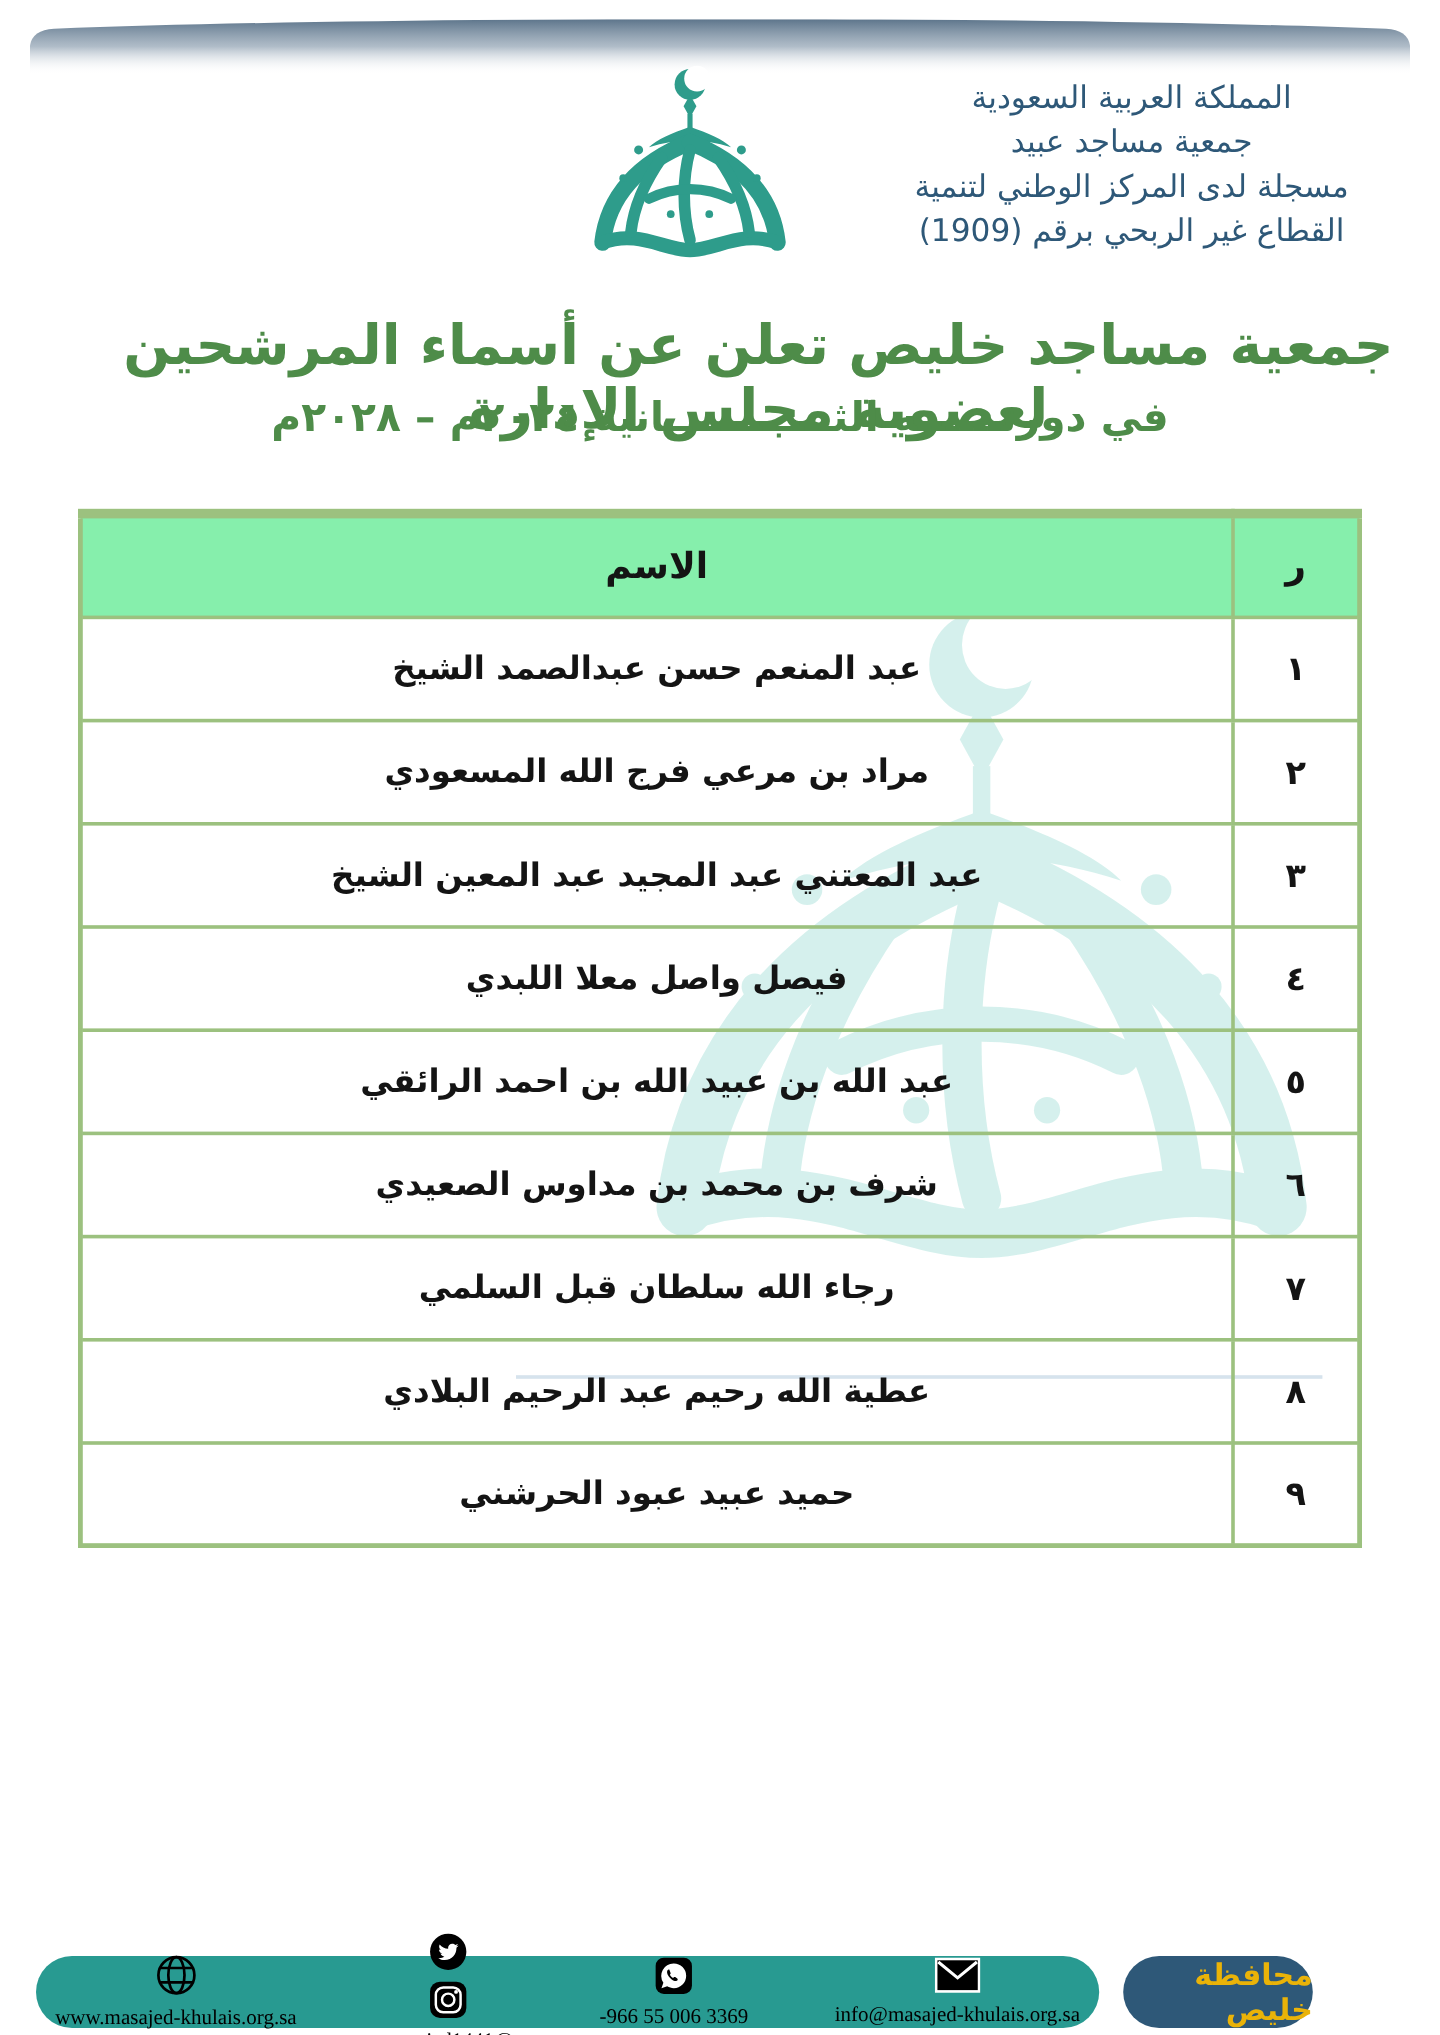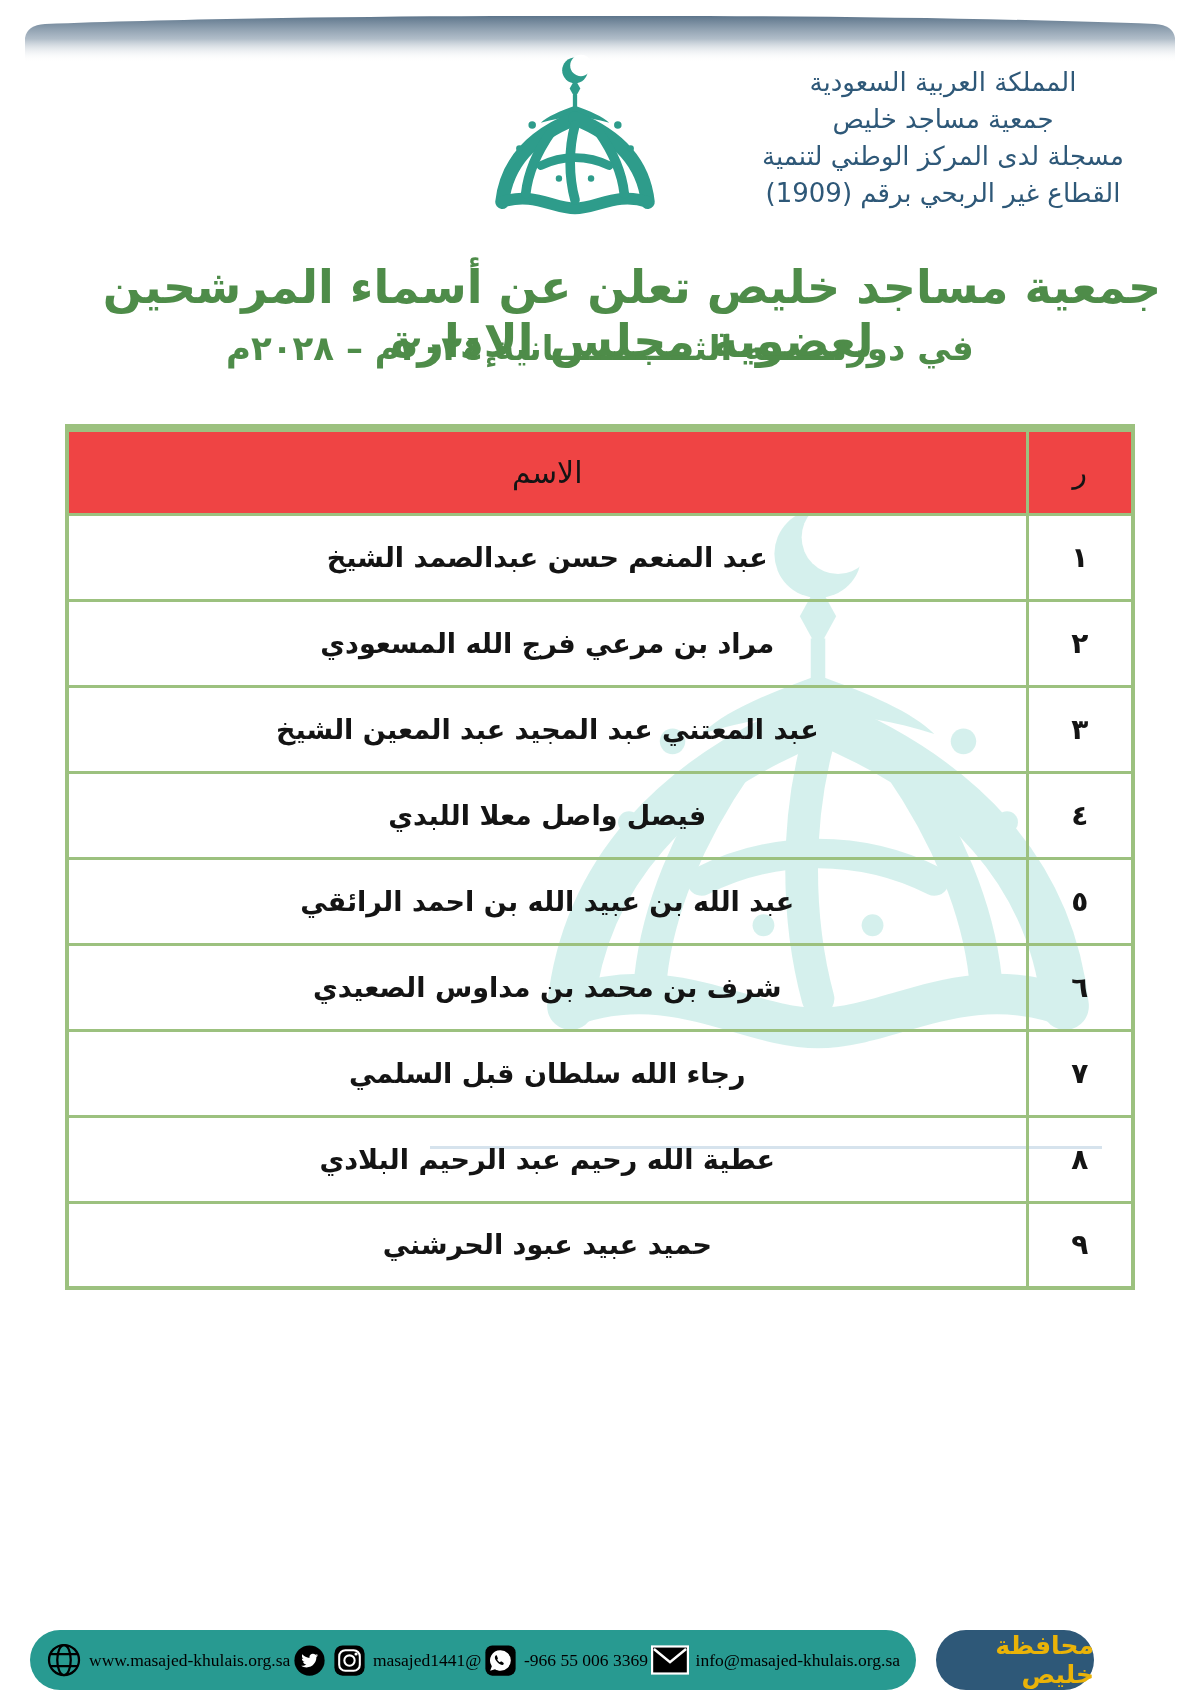--- a/index.html
+++ b/index.html
@@ -39,34 +39,34 @@
   table.names-table{
     position:absolute;top:408px;left:65px;width:1070px;z-index:1;
     border-collapse:collapse;table-layout:fixed;
     border:4px solid #9cc17f;border-top-width:8px;
   }
   table.names-table th,table.names-table td{
     border:3px solid #9cc17f;text-align:center;vertical-align:middle;
     color:#141414;background:transparent;
   }
   table.names-table thead tr{height:86px;}
-  table.names-table thead th{background:#ef4444;font-size:30px;font-weight:normal;}
+  table.names-table thead th{background:#86efac;font-size:30px;font-weight:bold;}
   table.names-table tbody tr{height:86px;}
   td.name,th.name{font-size:27px;font-weight:bold;}
   td.num,th.num{font-size:28px;font-weight:bold;}
   col.c-num{width:106px;}
   
   .footer-bar{
     position:absolute;top:1614px;left:30px;width:886px;height:60px;z-index:2;
     background:#289a91;border-radius:30px;
     display:flex;align-items:center;justify-content:space-between;
     padding:0 16px;box-sizing:border-box;direction:ltr;
     font-family:"Liberation Serif",serif;font-size:17.5px;color:#000;white-space:nowrap;
   }
-  .fgroup{display:flex;align-items:center;gap:7px;}
+  .fgroup{display:flex;align-items:center;gap:7px;flex-direction:column;}
   .ic{display:inline-flex;align-items:center;justify-content:center;flex:0 0 auto;}
   .footer-badge{
     position:absolute;top:1614px;left:936px;width:158px;height:60px;z-index:2;
     background:#2e5878;border-radius:30px;color:#eab308;
     display:flex;align-items:center;justify-content:center;
     font-size:25px;font-weight:bold;
   }
   .defs-hidden{position:absolute;width:0;height:0;overflow:hidden;}
 </style>
 </head>
@@ -103,21 +103,21 @@
         <stop offset="0" stop-color="#5c748a"></stop>
         <stop offset="0.5" stop-color="#8ea0b1" stop-opacity="0.7"></stop>
         <stop offset="1" stop-color="#ffffff" stop-opacity="0"></stop>
       </linearGradient>
     </defs>
     <path d="M0,46 L0,22 Q2,9 20,8 C300,-3 850,-3 1130,8 Q1148,9 1150,22 L1150,46 Z" fill="url(#tbgrad)"></path>
   </svg>
 
   <div class="org-block" dir="rtl">
     <div>المملكة العربية السعودية</div>
-    <div>جمعية مساجد خليص</div>
+    <div>جمعية مساجد عبيد</div>
     <div>مسجلة لدى المركز الوطني لتنمية</div>
     <div>القطاع غير الربحي برقم (1909)</div>
   </div>
 
   <div class="logo">
     <svg viewBox="0 0 220 170">
       <use href="#logo-mark"></use>
     </svg>
   </div>
 

